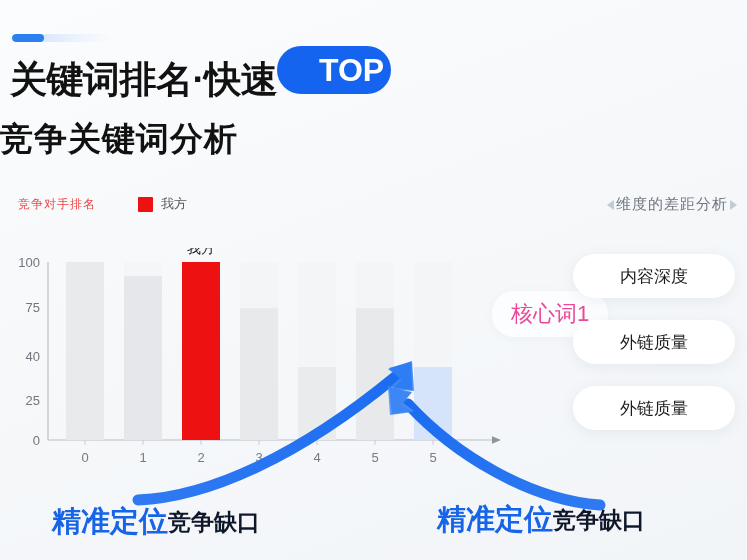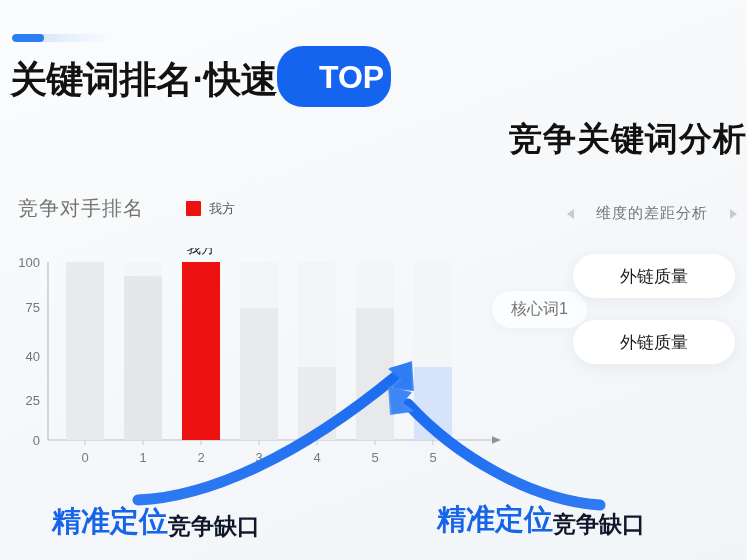--- a/index.html
+++ b/index.html
@@ -54,21 +54,21 @@
     color: #121212;
     letter-spacing: -0.5px;
     line-height: 1;
     position: relative;
     z-index: 3;
   }
   .top-badge {
     position: absolute;
     left: 277px;
     top: 46px;
-    height: 61px;
+    height: 48px;
     display: flex;
     align-items: center;
     background: #1464f0;
     border-radius: 26px;
     padding: 0 7px 0 20px;
     z-index: 2;
   }
   .top-badge .top-word {
     font-size: 32px;
     font-weight: bold;
@@ -90,38 +90,38 @@
     font-weight: bold;
     color: #101010;
   }
 
   
   .subtitle {
     position: absolute;
     left: 0;
     right: 0;
     top: 117px;
-    text-align: right;
+    text-align: left;
     font-size: 33px;
     font-weight: bold;
     color: #111111;
     letter-spacing: 1px;
   }
 
   
   .legend-row {
     position: absolute;
     left: 18px;
     top: 195px;
     display: flex;
     align-items: center;
   }
   .legend-title {
-    font-size: 20px;
-    color: #737373;
+    font-size: 12px;
+    color: #ef4444;
     letter-spacing: 1px;
   }
   .legend-key {
     display: flex;
     align-items: center;
     margin-left: 42px;
   }
   .legend-swatch {
     width: 15px;
     height: 15px;
@@ -130,24 +130,24 @@
   }
   .legend-label {
     font-size: 13px;
     color: #555a60;
     margin-left: 8px;
   }
 
   .dim-header {
     position: absolute;
     right: 10px;
-    top: 204px;
-    display: flex;
-    align-items: center;
-    gap: 22px;
+    top: 195px;
+    display: flex;
+    align-items: center;
+    gap: 2px;
   }
   .dim-header .arrow {
     width: 0;
     height: 0;
     border-top: 5px solid transparent;
     border-bottom: 5px solid transparent;
   }
   .dim-header .arrow.left  { border-right: 7px solid #c3ccd6; }
   .dim-header .arrow.right { border-left: 7px solid #c3ccd6; }
   .dim-header .dim-title {
@@ -167,22 +167,22 @@
   .chart-svg { display: block; }
 
   
   .core-pill {
     position: absolute;
     left: 492px;
     top: 291px;
     padding: 8px 19px;
     border-radius: 22px;
     background: rgba(255,255,255,0.72);
-    color: #737373;
-    font-size: 16px;
+    color: #ec4899;
+    font-size: 22px;
     box-shadow: 0 2px 10px rgba(150,160,175,0.08);
     z-index: 5;
   }
 
   
   .dim-pills {
     position: absolute;
     right: 12px;
     top: 254px;
     width: 162px;
@@ -211,21 +211,21 @@
     width: 747px;
     height: 560px;
     pointer-events: none;
     z-index: 7;
   }
 
   
   .caption {
     position: absolute;
     display: flex;
-    align-items: flex-end;
+    align-items: center;
     z-index: 8;
   }
   .caption-strong {
     font-size: 29px;
     font-weight: bold;
     color: #1664e8;
     letter-spacing: 0px;
   }
   .caption-sub {
     font-size: 23px;
@@ -330,20 +330,21 @@
       <text x="433" y="214">5</text>
     </g>
 
     <text x="201" y="5" text-anchor="middle" font-size="14" fill="#15181c" font-family="Liberation Sans, sans-serif">我方</text>
   </svg>
 </div>
 
 <div class="core-pill">核心词1</div>
 
 <div class="dim-pills">
+  <div class="dim-pill">内容深度</div>
   <div class="dim-pill">外链质量</div>
   <div class="dim-pill">外链质量</div>
 </div>
 
 <svg class="arrows-layer" viewBox="0 0 747 560">
   <defs>
     <linearGradient id="arrGradL" x1="0" y1="1" x2="1" y2="0">
       <stop offset="0%" stop-color="#2f7af2"></stop>
       <stop offset="100%" stop-color="#1b6cf0"></stop>
     </linearGradient>

